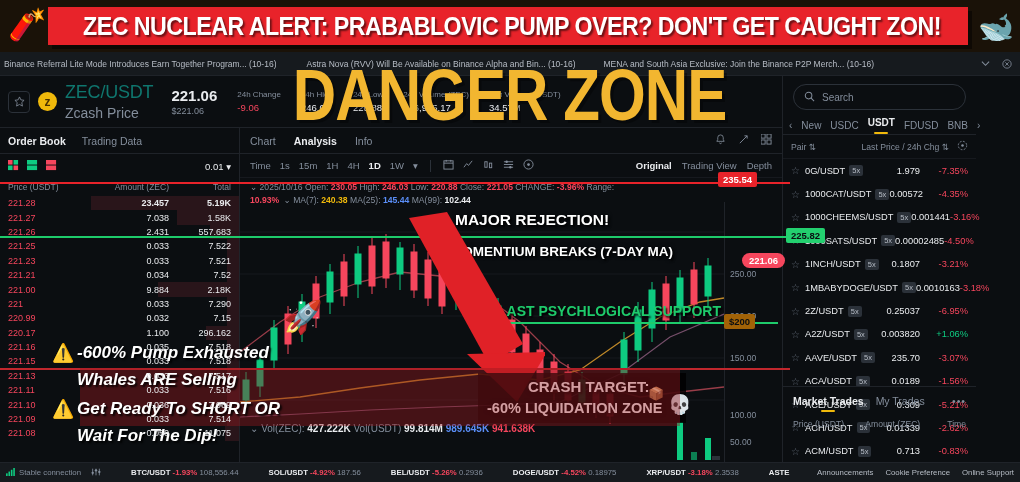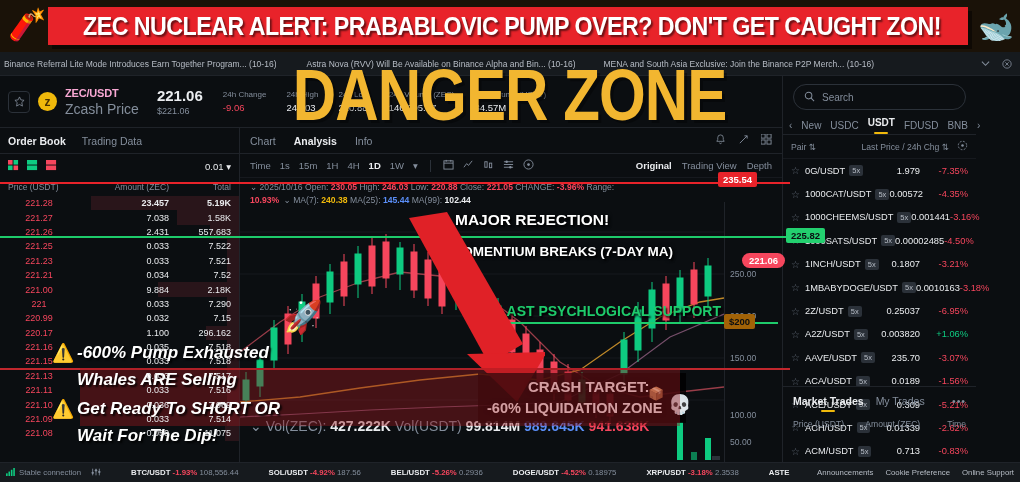--- a/index.html
+++ b/index.html
@@ -36,21 +36,21 @@
   .fav-box {
     width:22px; height:22px; border:1px solid #2b3139; border-radius:4px;
     display:flex; align-items:center; justify-content:center; color:#848e9c;
   }
   .coin-ic {
     width:19px; height:19px; border-radius:50%; background:#f0b90b;
     margin-left:8px; display:flex; align-items:center; justify-content:center;
     color:#4a3300; font-weight:bold; font-size:12px;
   }
   .sym-txt { margin-left:8px; }
-  .sym-name { font-size:11px; font-weight:bold; color:#f9a8d4; letter-spacing:-.2px; }
+  .sym-name { font-size:18px; font-weight:normal; color:#0f766e; letter-spacing:-.2px; }
   .sym-sub { font-size:14px; color:#848e9c; margin-top:2px; }
   .sym-price { margin-left:18px; }
   .sym-price .p1 { font-size:15px; font-weight:bold; color:#eaecef; }
   .sym-price .p2 { font-size:9px; color:#848e9c; margin-top:2px; }
   .stat { margin-left:20px; }
   .stat .lbl { font-size:8px; color:#848e9c; }
   .stat .val { font-size:9.5px; color:#eaecef; margin-top:3px; }
   .stat .val.dn { color:#f6465d; }
 
   
@@ -77,21 +77,21 @@
   .ob-cols .c2 { flex:1; text-align:right; }
   .ob-cols .c3 { width:62px; text-align:right; }
   .ob-rows { position:relative; }
   .ob-row {
     display:flex; padding:0 8px; height:14.4px; align-items:center;
     font-size:9px; position:relative;
   }
   .ob-row .bar {
     position:absolute; right:0; top:0; bottom:0; background:rgba(246,70,93,.13);
   }
-  .ob-row .px { width:62px; color:#f6465d; position:relative; z-index:1;text-align:center; }
+  .ob-row .px { width:62px; color:#f6465d; position:relative; z-index:1; }
   .ob-row .am { flex:1; text-align:right; color:#eaecef; position:relative; z-index:1; }
   .ob-row .tt { width:62px; text-align:right; color:#eaecef; position:relative; z-index:1; }
   .ob-row.hl .am, .ob-row.hl .tt { font-weight:bold; }
 
   
   .chart-wrap {
     position:absolute; left:240px; top:128px; width:542px; height:334px;
     background:#0b0e11;
   }
   .ch-tabs {
@@ -117,21 +117,21 @@
   .ohlc .w { color:#eaecef; font-weight:bold; }
   .ohlc .bl { color:#5b8ff9; font-weight:bold; }
 
   .plot { position:absolute; left:0; top:74px; right:0; bottom:0; }
   .price-axis {
     position:absolute; right:0; top:74px; width:58px; bottom:0;
     border-left:1px solid #1f2329; font-size:8.6px; color:#848e9c;
   }
   .price-axis div { position:absolute; left:5px; }
   .vol-row {
-    position:absolute; left:10px; bottom:28px; font-size:14px; color:#848e9c;
+    position:absolute; left:10px; bottom:28px; font-size:10px; color:#848e9c;
     white-space:nowrap;
     margin-top:27px;
   }
 
   
   .side {
     position:absolute; left:782px; top:76px; width:194px; height:386px;
     background:#0b0e11; border-left:1px solid #1f2329;
   }
   .srch {

